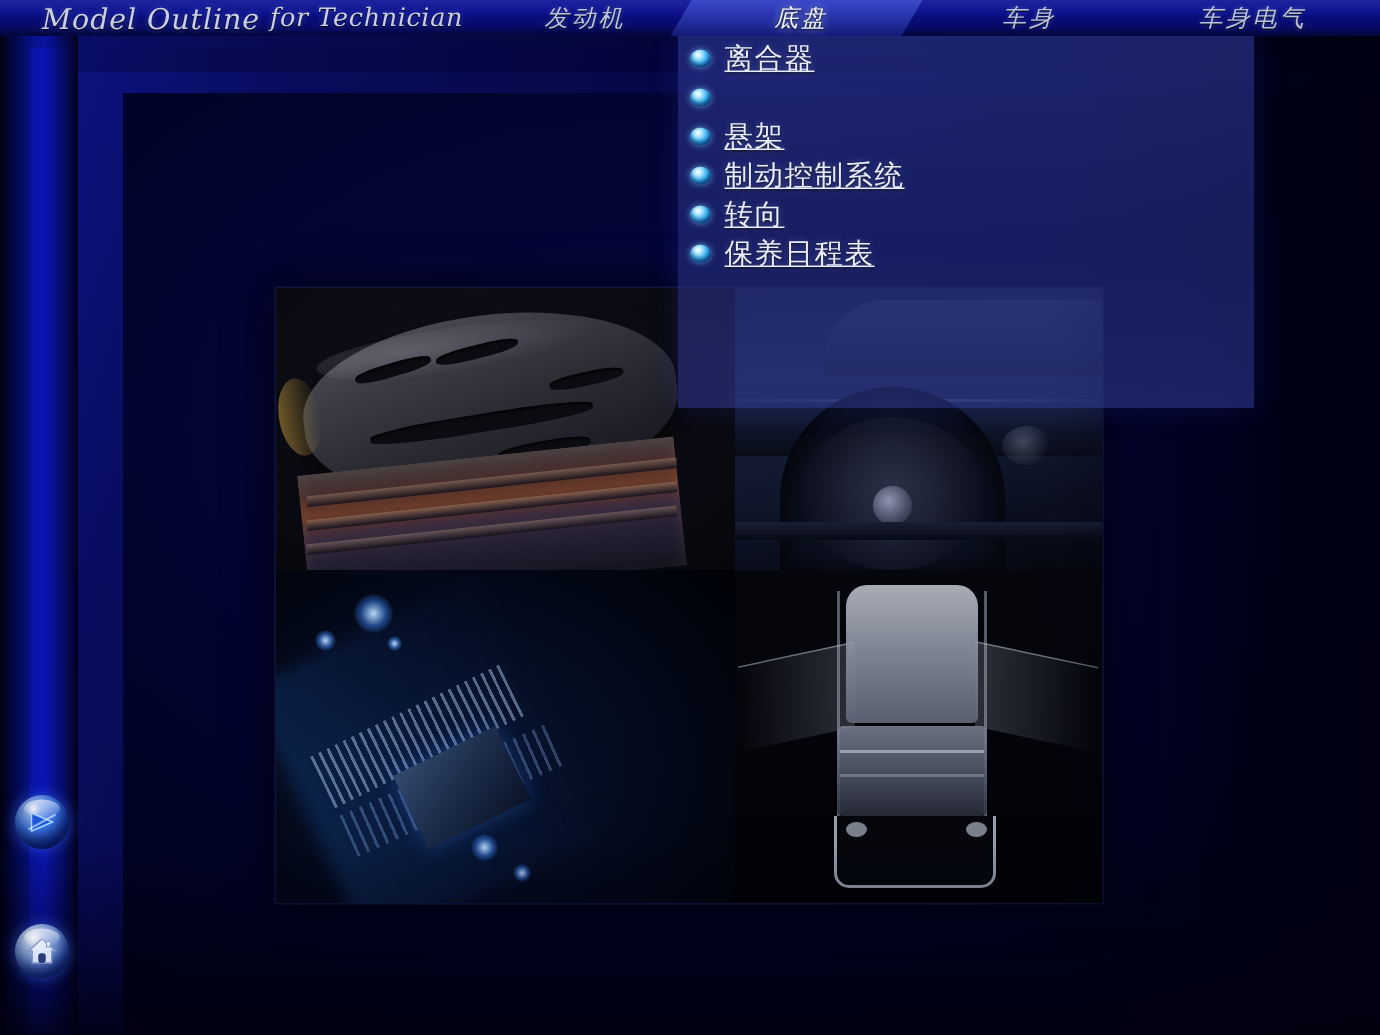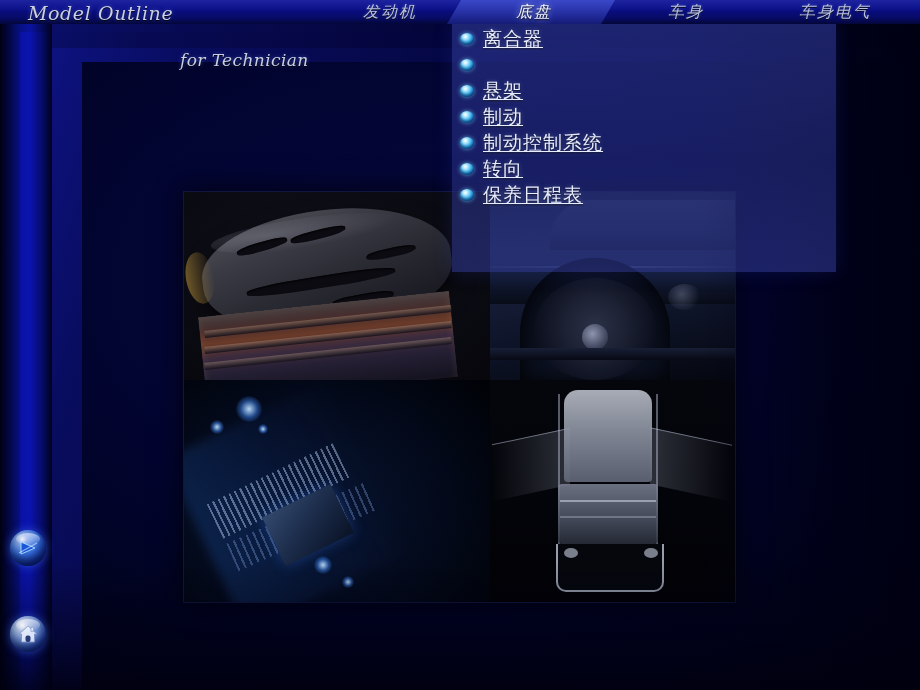--- a/index.html
+++ b/index.html
@@ -38,21 +38,21 @@
     overflow:hidden;}
   .topbar-sheen{position:absolute;left:0;top:0;width:920px;height:11px;
     background:linear-gradient(180deg,rgba(60,70,220,.38),rgba(10,14,120,0));}
   .title-main{position:absolute;left:28px;top:2px;
     font-family:"DejaVu Serif","Liberation Serif",serif;
     font-style:italic;font-size:19px;color:#c9cfe8;letter-spacing:.6px;
     text-shadow:0 1px 1px #000, 0 0 4px rgba(120,150,255,.45);white-space:nowrap;}
   .title-sub{position:absolute;left:180px;top:2px;
     font-family:"DejaVu Serif","Liberation Serif",serif;
     font-style:italic;font-size:17px;color:#c9cfe8;letter-spacing:.4px;
-    text-shadow:0 1px 1px #000, 0 0 4px rgba(120,150,255,.45);white-space:nowrap;margin-top:48px;}
+    text-shadow:0 1px 1px #000, 0 0 4px rgba(120,150,255,.45);white-space:nowrap;}
 
   .tab{position:absolute;top:0;height:24px;display:flex;align-items:center;justify-content:center;
     font-family:"DejaVu Serif","Liberation Serif",serif;font-style:italic;
     font-size:16px;color:#b9c2e0;letter-spacing:2px;
     text-shadow:0 1px 1px #000, 0 0 3px rgba(130,160,255,.5);cursor:pointer;white-space:nowrap;}
   .tab.active{color:#eef2ff;text-shadow:0 1px 2px #000,0 0 6px rgba(170,195,255,.85);}
   .tab-hi{position:absolute;top:0;left:447px;width:168px;height:24px;
     background:linear-gradient(180deg,#3a48c8 0%,#2b36ae 40%,#1d2690 75%,#141b74 100%);
     clip-path:polygon(14px 0, 168px 0, 154px 24px, 0px 24px);
     box-shadow:0 0 7px rgba(90,110,255,.5);}
@@ -290,24 +290,20 @@
       </li>
       <li class="menu-item">
         <span class="bullet"></span>
       </li>
       <li class="menu-item">
         <span class="bullet"></span>
         <span class="menu-label">悬架</span>
       </li>
       <li class="menu-item">
         <span class="bullet"></span>
-        <span class="menu-label">制动</span>
-      </li>
-      <li class="menu-item">
-        <span class="bullet"></span>
         <span class="menu-label">制动控制系统</span>
       </li>
       <li class="menu-item">
         <span class="bullet"></span>
         <span class="menu-label">转向</span>
       </li>
       <li class="menu-item">
         <span class="bullet"></span>
         <span class="menu-label">保养日程表</span>
       </li>

